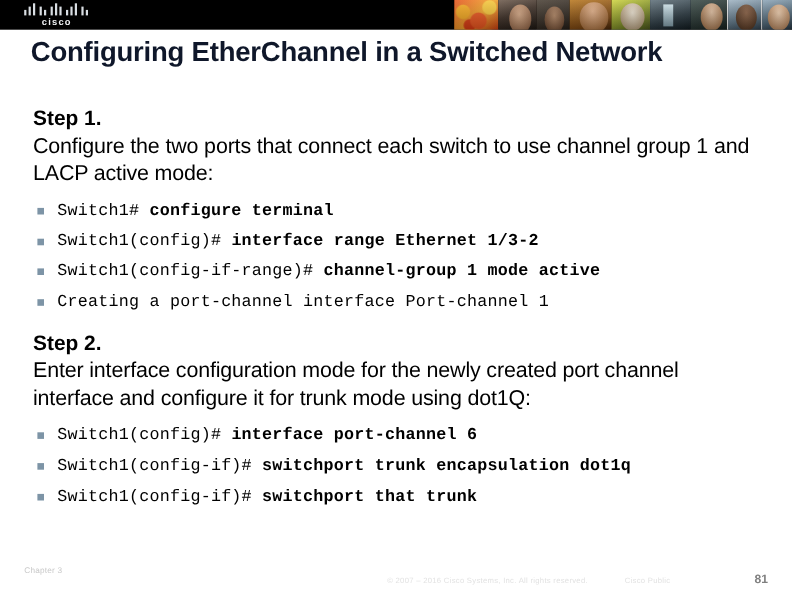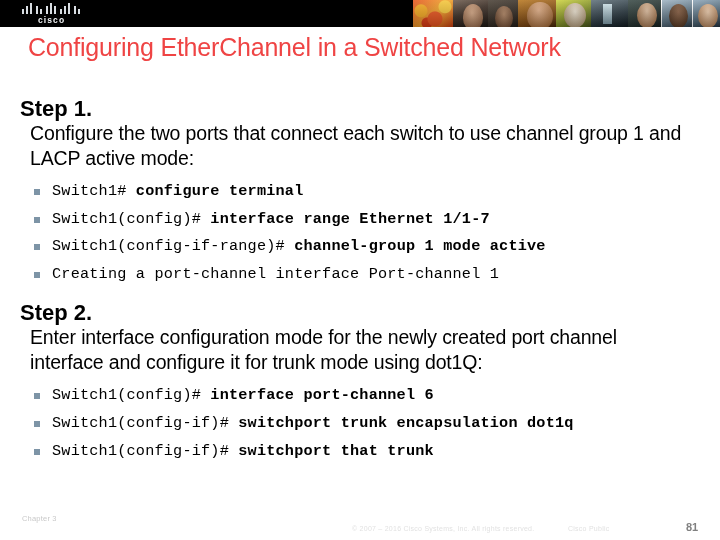--- a/index.html
+++ b/index.html
@@ -102,39 +102,39 @@
       border-radius:50%; background: radial-gradient(ellipse at 50% 33%, #edcdae, #b6875f 72%, #6e4a2c); }
 
   
   .slide-title {
     position: absolute;
     left: 28px;
     top: 33px;
     width: 580px;
     font-size: 25px;
     line-height: 28.5px;
-    font-weight: 400;
-    color: #ef4444;
+    font-weight: 700;
+    color: #0f172a;
     letter-spacing: -0.2px;
   }
 
   
   .body-area {
     position: absolute;
     left: 0;
     top: 98px;
     width: 720px;
   }
 
   .step-head {
-    font-size: 22px;
+    font-size: 19px;
     font-weight: 700;
     line-height: 22px;
     color: #000;
-    margin: 0 0 1px 20px;
+    margin: 0 0 1px 30px;
   }
   .step-desc {
     font-size: 19.5px;
     line-height: 25px;
     color: #000;
     margin: 0 0 0 30px;
     width: 652px;
     letter-spacing: -0.15px;
   }
 
@@ -249,21 +249,21 @@
   <div>
     <div class="step-head">Step 1.</div>
     <div class="step-desc">Configure the two ports that connect each switch to use channel group 1 and LACP active mode:</div>
     <ul class="cmds">
       <li>
         <span class="bullet"></span>
         <span class="prompt">Switch1# </span><span class="cmd">configure terminal</span>
       </li>
       <li>
         <span class="bullet"></span>
-        <span class="prompt">Switch1(config)# </span><span class="cmd">interface range Ethernet 1/1-7</span>
+        <span class="prompt">Switch1(config)# </span><span class="cmd">interface range Ethernet 1/3-2</span>
       </li>
       <li>
         <span class="bullet"></span>
         <span class="prompt">Switch1(config-if-range)# </span><span class="cmd">channel-group 1 mode active</span>
       </li>
       <li>
         <span class="bullet"></span>
         <span class="prompt">Creating a port-channel interface Port-channel 1</span><span class="cmd"></span>
       </li>
     </ul>

